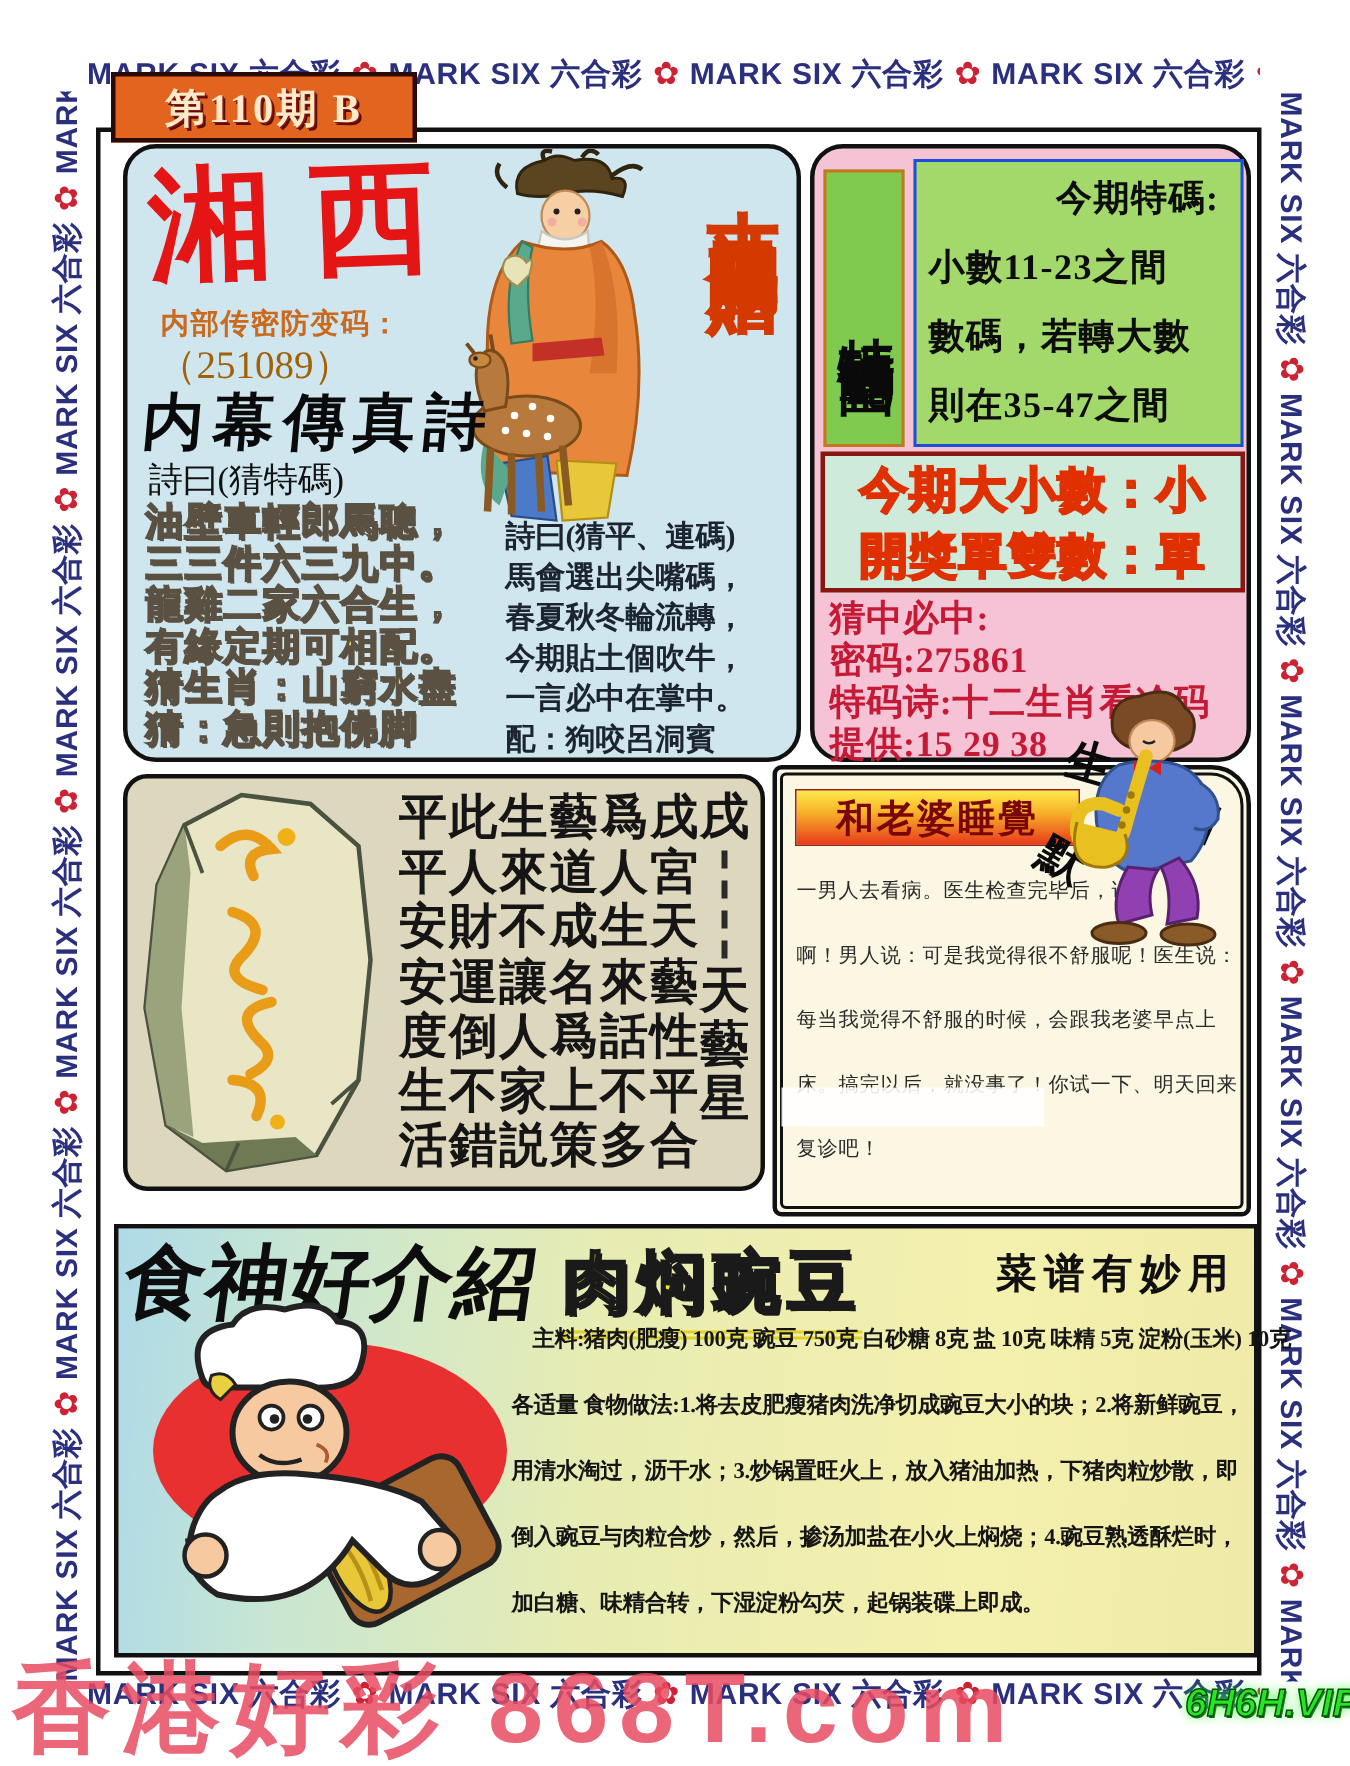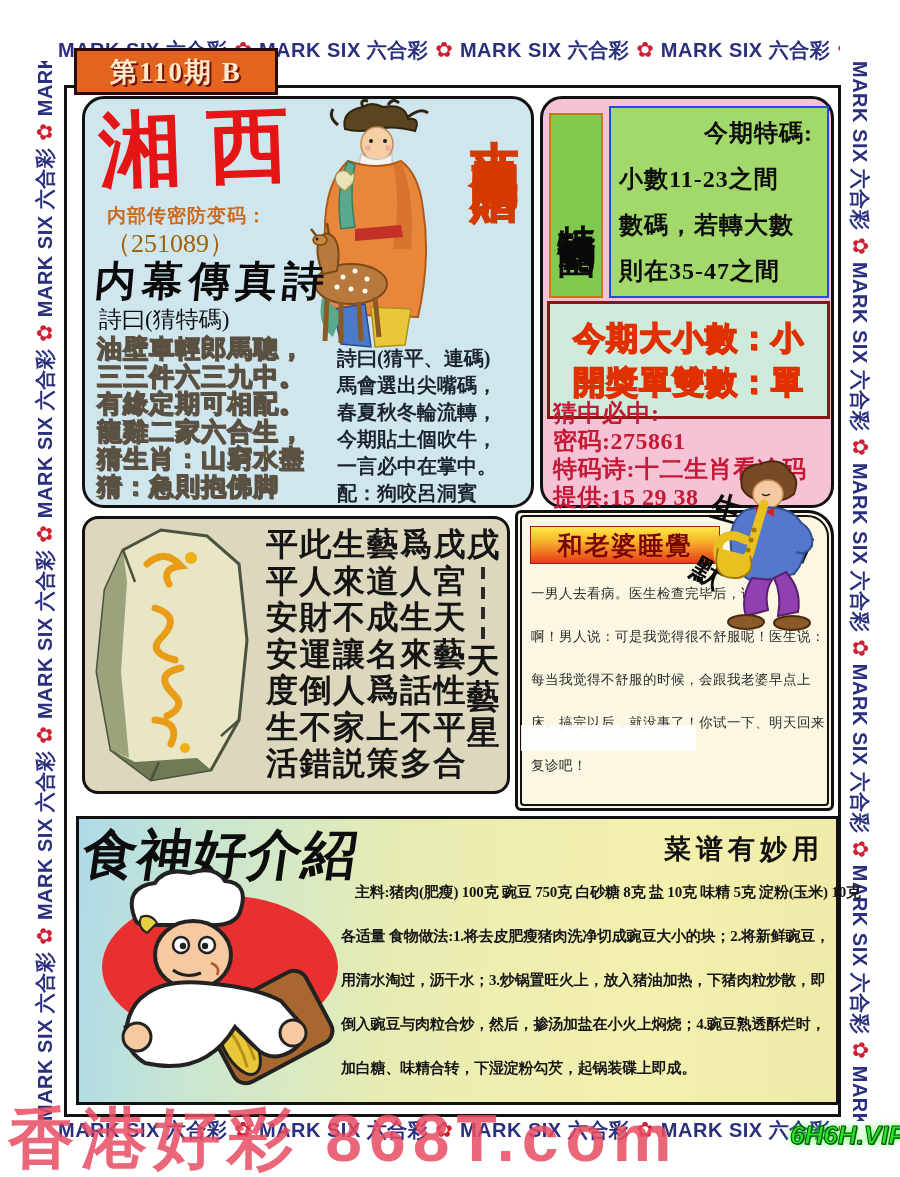--- a/index.html
+++ b/index.html
@@ -39,21 +39,21 @@
     -webkit-text-stroke:2px #d43a00;text-shadow:1px 1px 0 #d43a00;}
   .xx-right{position:absolute;left:252px;top:246px;width:198px;font-size:20px;font-weight:600;color:#1c2430;line-height:27px;}
 
   
   .p-special{left:540px;top:96px;width:294px;height:412px;background:#f6c2d6;border-radius:22px;z-index:3;}
   .sp-strip{position:absolute;left:6px;top:14px;width:54px;height:185px;background:#7fca4f;border:2px solid #c8761e;box-sizing:border-box;
     display:flex;align-items:center;justify-content:center;writing-mode:vertical-rl;font-size:38px;font-weight:900;color:#0a0a0a;letter-spacing:6px;}
   .sp-green{position:absolute;left:66px;top:7px;width:220px;height:192px;background:#a3d96a;border:2px solid #1d4ed8;box-sizing:border-box;
     padding:2px 8px;font-size:24px;font-weight:900;color:#0d0d0d;line-height:46px;letter-spacing:1px;}
   .sp-green .r{text-align:right;padding-right:6px;}
-  .sp-teal{position:absolute;left:4px;top:202px;width:283px;height:118px;background:#cdeadb;border:3px solid #8b1511;box-sizing:border-box;
+  .sp-teal{position:absolute;left:4px;top:202px;width:283px;height:94px;background:#cdeadb;border:3px solid #8b1511;box-sizing:border-box;
     display:flex;flex-direction:column;align-items:center;justify-content:center;font-size:32px;font-weight:900;line-height:44px;
     color:#737373;-webkit-text-stroke:1.5px #e03000;text-shadow:1px 1px 0 #e03000;letter-spacing:1px;}
   .sp-tips{position:absolute;left:10px;top:300px;width:278px;font-size:24px;font-weight:bold;color:#c41a35;line-height:28px;letter-spacing:.5px;}
 
   
   .p-stone{left:82px;top:516px;width:428px;height:278px;background:#ddd7bd;border-radius:16px;z-index:3;}
   .st-svg{position:absolute;left:4px;top:3px;width:176px;height:268px;}
   .st-lines{position:absolute;left:181px;top:7px;font-size:32px;font-weight:900;color:#151515;line-height:36.5px;letter-spacing:1.5px;}
   .st-col{position:absolute;right:3px;top:8px;width:42px;display:flex;flex-direction:column;align-items:center;}
   .st-col .big{font-size:33px;font-weight:900;color:#151515;line-height:36px;}
@@ -138,22 +138,22 @@
         <circle cx="44" cy="188" r="2.5" fill="#fff"></circle>
     </svg>
     <div class="xx-title serif">湘西</div>
     <div class="xx-sub">内部传密防变码：</div>
     <div class="xx-code serif">（251089）</div>
     <div class="xx-head serif">内幕傳真詩</div>
     <div class="xx-plabel serif">詩曰(猜特碼)</div>
     <div class="xx-poem serif">
       <div>油壁車輕郎馬聰，</div>
       <div>三三件六三九中。</div>
+      <div>龍雞二家六合生，</div>
       <div>有緣定期可相配。</div>
-      <div>龍雞二家六合生，</div>
       <div>猜生肖：山窮水盡</div>
       <div>猜：急則抱佛脚</div>
     </div>
     <div class="xx-gift serif">吉神賜贈</div>
     <div class="xx-right serif">
       <div>詩曰(猜平、連碼)</div>
       <div>馬會選出尖嘴碼，</div>
       <div>春夏秋冬輪流轉，</div>
       <div>今期貼土個吹牛，</div>
       <div>一言必中在掌中。</div>
@@ -249,20 +249,21 @@
     <ellipse cx="90" cy="163" rx="18" ry="7" fill="#8a5a28" stroke="#4a2c12" stroke-width="2"></ellipse>
     <path d="M62,44 Q54,70 48,92 Q44,106 32,108 Q14,108 16,88 Q18,74 34,76 L44,80" fill="none" stroke="#e8c020" stroke-width="9" stroke-linecap="round"></path>
     <path d="M16,88 Q8,120 36,118 Q54,114 48,96" fill="#e8c020" stroke="#a07808" stroke-width="2"></path>
     <circle cx="52" cy="70" r="2.5" fill="#a07808"></circle>
       <circle cx="49" cy="80" r="2.5" fill="#a07808"></circle>
       <circle cx="46" cy="90" r="2.5" fill="#a07808"></circle>
   </svg>
 
   <div class="panel p-recipe">
     <div class="rc-title serif">食神好介紹</div>
+    <div class="rc-dish serif">肉焖豌豆</div>
     <div class="rc-tag serif">菜谱有妙用</div>
     <svg class="rc-chef" viewBox="0 0 270 238">
       <ellipse cx="135" cy="100" rx="118" ry="72" fill="#e83030"></ellipse>
       <g transform="rotate(-28 185 160)">
         <rect x="130" y="120" width="110" height="80" rx="14" fill="#a8672e" stroke="#222" stroke-width="4"></rect>
         <ellipse cx="150" cy="160" rx="16" ry="34" fill="#e8c838" stroke="#222" stroke-width="3"></ellipse>
         <path d="M146,135 Q152,160 146,185 M156,138 Q160,160 156,182" stroke="#b89018" stroke-width="3" fill="none"></path>
       </g>
       <path d="M40,160 L150,138 L152,150 L42,172 Z" fill="#e8d8a0" stroke="#222" stroke-width="3"></path>
       <path d="M50,52 Q38,20 70,16 Q80,0 105,6 Q130,-2 140,14 Q165,16 155,45 Q150,60 120,58 L60,58 Q52,58 50,52 Z" fill="#fff" stroke="#222" stroke-width="4"></path>

